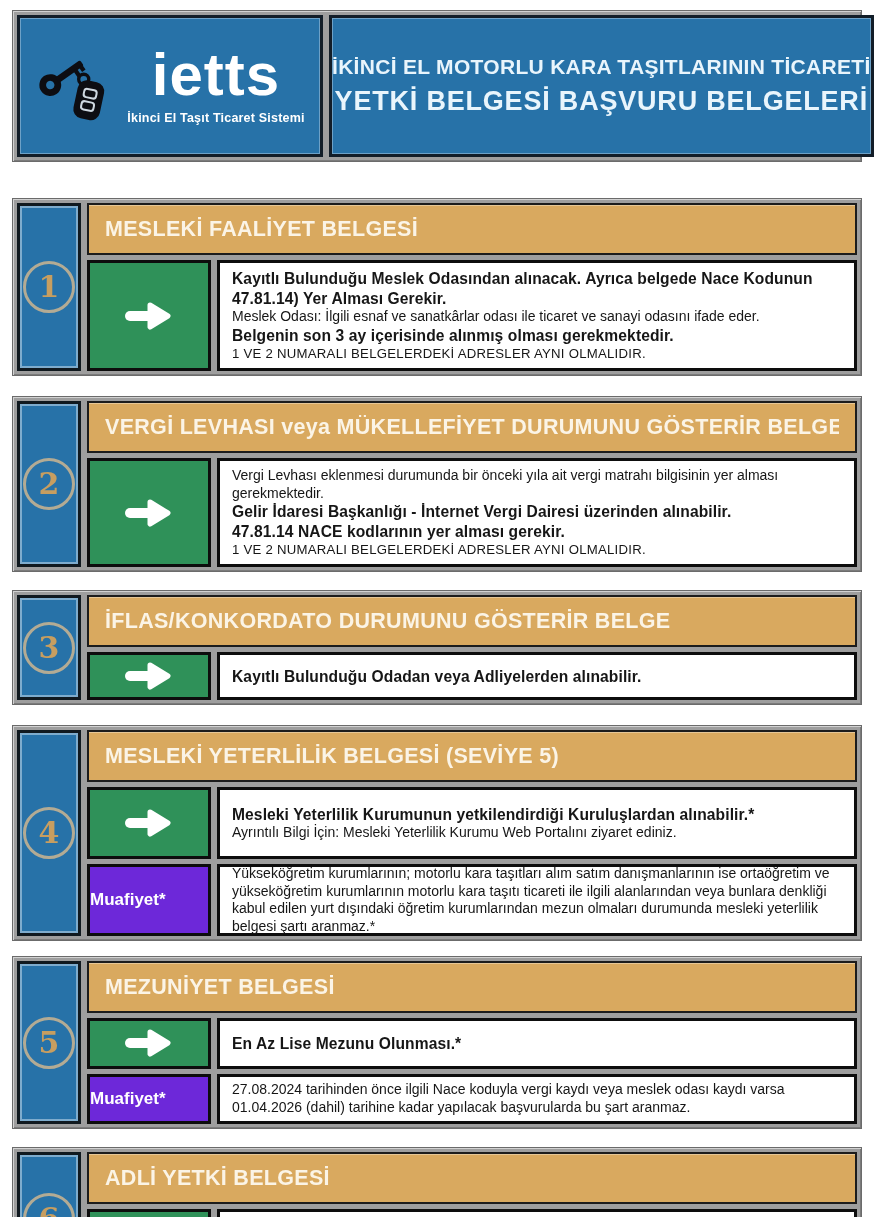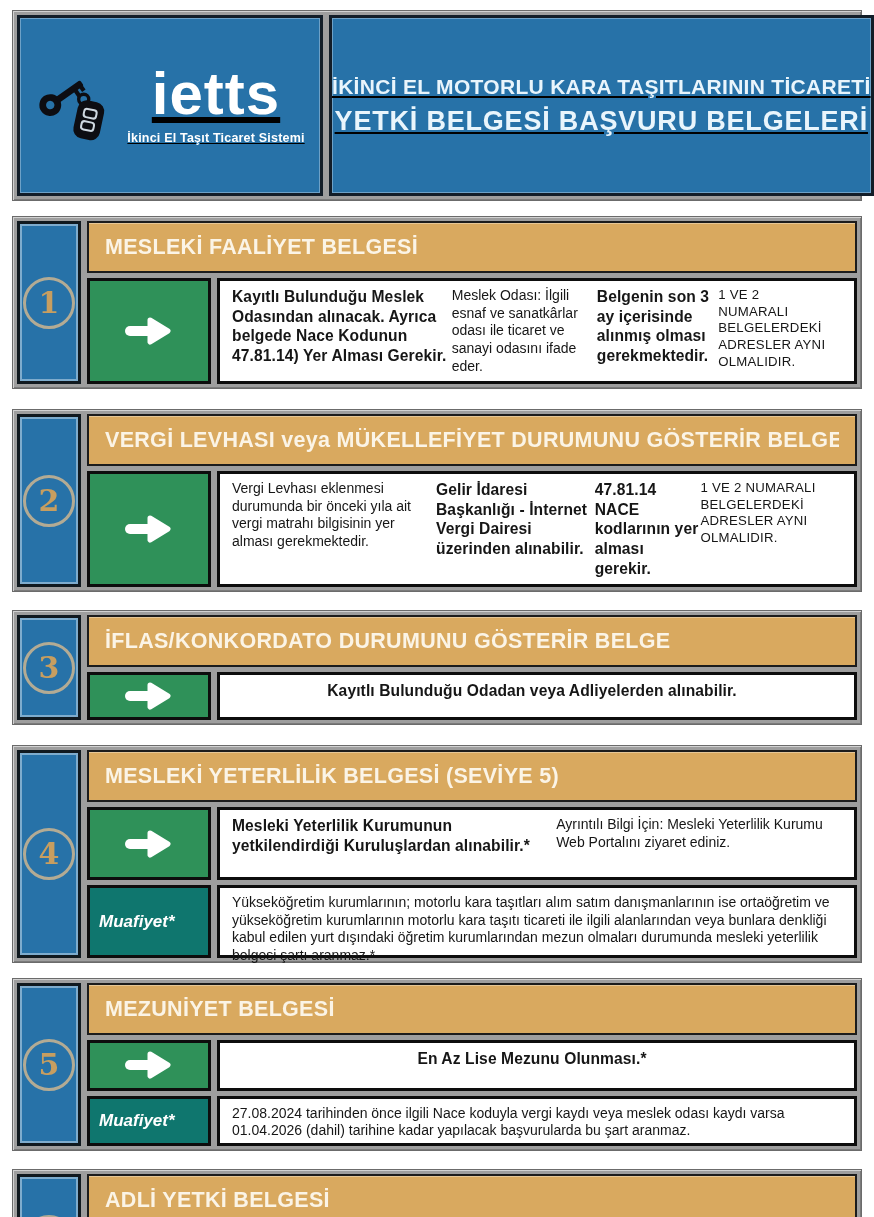--- a/index.html
+++ b/index.html
@@ -5,21 +5,21 @@
   html,body{margin:0;padding:0;background:#ffffff;}
   body{width:874px;font-family:"Liberation Sans","DejaVu Sans",sans-serif;-webkit-font-smoothing:antialiased;}
   .page{width:850px;margin:0 auto;padding:10px 0 8px 0;}
 
   
   .frame{box-sizing:border-box;display:flex;gap:6px;padding:4px;background:#9e9e9e;
          border:1px solid #6b6b6b;
          box-shadow:inset 1px 1px 0 #d2d2d2, inset -1px -1px 0 #7a7a7a;}
 
   
-  .header{height:191px;margin-bottom:15px;text-decoration:underline;}
+  .header{height:152px;margin-bottom:36px;}
   .hbox{box-sizing:border-box;border:3px solid #121d28;background:#2772a8;
         box-shadow:inset 0 0 0 1px rgba(195,219,238,.45);}
   .logo-box{flex:0 0 306px;display:flex;align-items:center;justify-content:center;gap:8px;}
   .logo-text{display:flex;flex-direction:column;align-items:center;}
   .brand{font-size:60px;font-weight:bold;color:#ffffff;line-height:.92;letter-spacing:1px;}
   .logo-sub{font-size:12.5px;font-weight:bold;color:#ffffff;margin-top:9px;letter-spacing:.2px;}
   .title-box{flex:1;display:flex;flex-direction:column;align-items:center;justify-content:center;gap:7px;color:#e9f5fc;}
   .t1{font-size:21px;font-weight:bold;letter-spacing:.3px;white-space:nowrap;}
   .t2{font-size:27px;font-weight:bold;letter-spacing:.8px;white-space:nowrap;}
 
@@ -42,24 +42,24 @@
   .bar{flex:0 0 52px;background:#d9a95f;border:2px solid #1c1c1c;box-sizing:border-box;
        display:flex;align-items:center;padding:0 16px;
        box-shadow:inset 0 1px 0 rgba(255,255,255,.35);}
   .bar span{color:#fbf4e6;font-weight:bold;font-size:21.5px;letter-spacing:.3px;white-space:nowrap;overflow:hidden;}
 
   .rows{flex:1;display:flex;flex-direction:column;gap:5px;}
   .row{display:flex;gap:6px;flex:1;min-height:48px;}
   .cell-left{flex:0 0 124px;box-sizing:border-box;border:3px solid #0d0d0d;
              display:flex;align-items:center;justify-content:center;}
   .cell-left.green{background:#2f9159;}
-  .cell-left.red{background:#0f766e;justify-content:flex-start;padding-left:9px;font-style:italic;}
+  .cell-left.red{background:#6d28d9;justify-content:flex-start;}
   .muaf-label{color:#ffffff;font-weight:bold;font-size:17px;}
   .cell-text{flex:1;background:#ffffff;border:3px solid #0d0d0d;box-sizing:border-box;
-             padding:6px 22px 6px 12px;display:flex;flex-direction:row;justify-content:center;min-width:0;}
+             padding:6px 22px 6px 12px;display:flex;flex-direction:column;justify-content:center;min-width:0;}
   .ln{font-size:14px;line-height:1.26;color:#161616;}
   .ln.b{font-weight:bold;font-size:15.6px;letter-spacing:.1px;}
   .ln.caps{font-size:13.2px;letter-spacing:.25px;}
   .ln.muaf{font-size:14px;}
   .arrow-svg{display:block;}
 </style>
 </head>
 <body>
 
 <div class="page">

